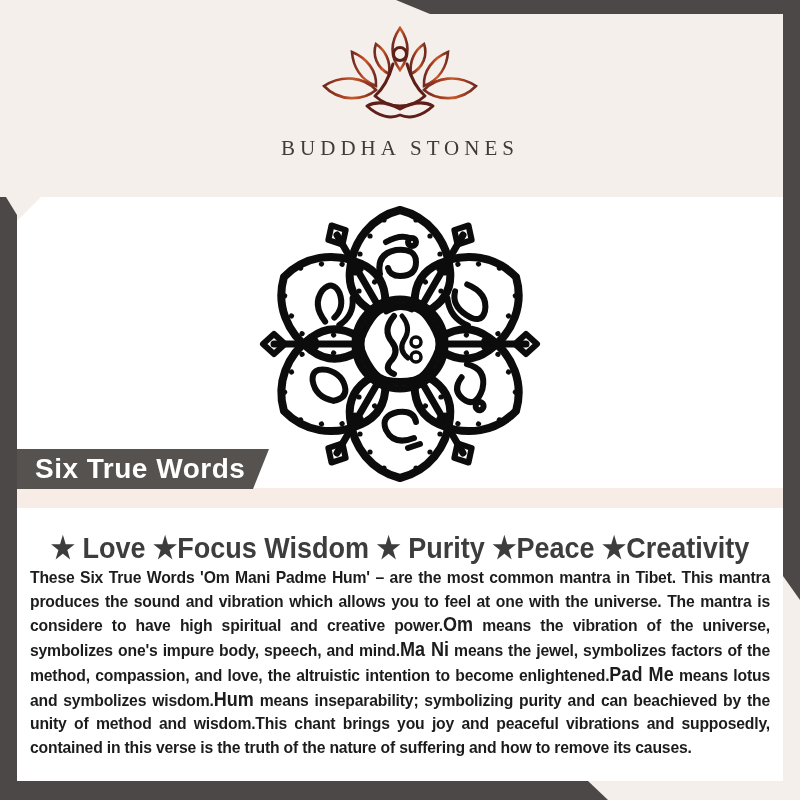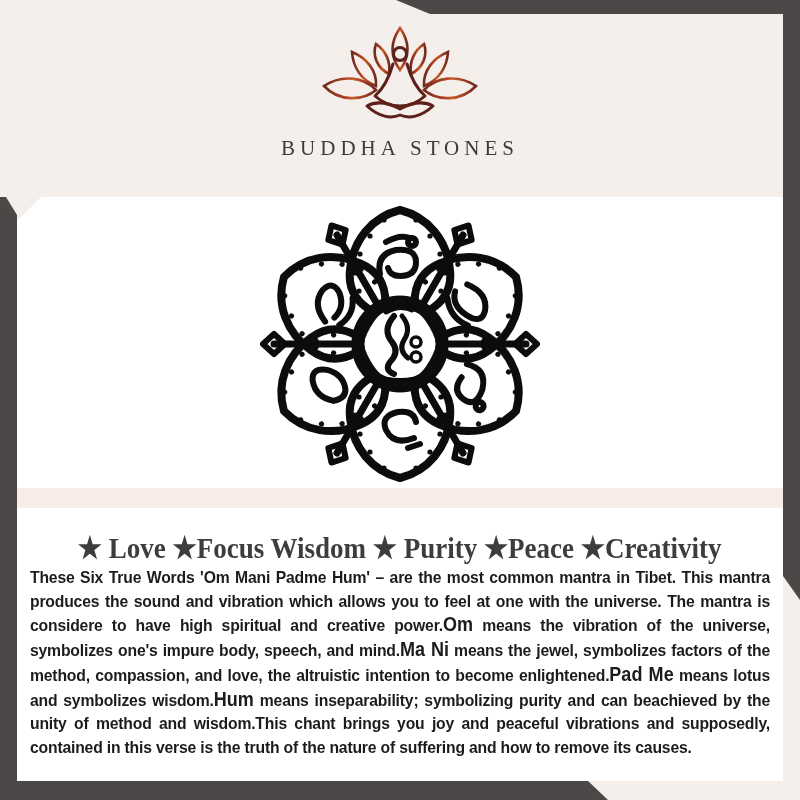--- a/index.html
+++ b/index.html
@@ -53,21 +53,21 @@
     background:#565250; color:#ffffff;
     clip-path:polygon(0 0,100% 0,236px 100%,0 100%);
     display:flex; align-items:center;
   }
   .banner span{
     font-size:28px; font-weight:bold; padding-left:18px; letter-spacing:0.5px;
     white-space:nowrap;
   }
   
   .keywords{
-    position:absolute; left:0; top:530px; width:800px; text-align:center;font-family:Liberation Serif, serif;
+    position:absolute; left:0; top:530px; width:800px; text-align:center;
   }
   .keywords span{
     display:inline-block; font-size:30px; font-weight:bold; color:#3d3d3d;
     transform:scaleX(.9); white-space:nowrap;
   }
   
   .paragraph{
     position:absolute; left:30px; top:566px; width:800px;
     transform:scaleX(.925); transform-origin:0 0;
     font-size:17px; font-weight:bold; color:#1c1c1c;
@@ -204,20 +204,23 @@
     <circle class="ink" cx="148" cy="144" r="37" stroke-width="3"></circle>
     <g transform="translate(148,144)" class="ink">
       <path stroke-width="6" d="M -6 -28 Q -18 -14 -8 -2 Q 0 8 -10 18 Q -16 26 -6 30"></path>
       <path stroke-width="5" d="M 2 -28 Q 12 -16 4 -4 Q -2 6 8 14"></path>
       <path stroke-width="5" d="M -14 -32 Q 0 -40 12 -34"></path>
       <circle cx="16" cy="-2" r="5" stroke-width="3.5"></circle>
       <circle cx="16" cy="13" r="5" stroke-width="3.5"></circle>
     </g>
   </svg>
 
+  <div class="banner">
+    <span>Six True Words</span>
+  </div>
 
   <div class="keywords">
     <span>★ Love ★Focus Wisdom ★ Purity ★Peace ★Creativity</span>
   </div>
 
   <p class="paragraph"><span>These Six True Words 'Om Mani Padme Hum' – are the most common mantra in Tibet. This mantra produces the sound and vibration which allows you to feel at one with the universe. The mantra is considere to have high spiritual and creative power.</span><span class="bw">Om</span><span> means the vibration of the universe, symbolizes one's impure body, speech, and mind.</span><span class="bw">Ma Ni</span><span> means the jewel, symbolizes factors of the method, compassion, and love, the altruistic intention to become enlightened.</span><span class="bw">Pad Me</span><span> means lotus and symbolizes wisdom.</span><span class="bw">Hum</span><span> means inseparability; symbolizing purity and can beachieved by the unity of method and wisdom.This chant brings you joy and peaceful vibrations and supposedly, contained in this verse is the truth of the nature of suffering and how to remove its causes.</span></p>
 
 </div>
 
 </body></html>

